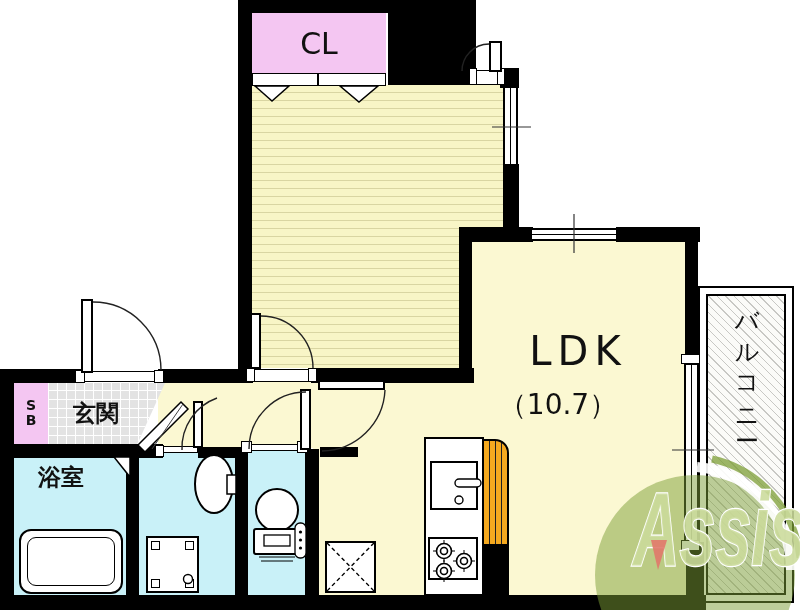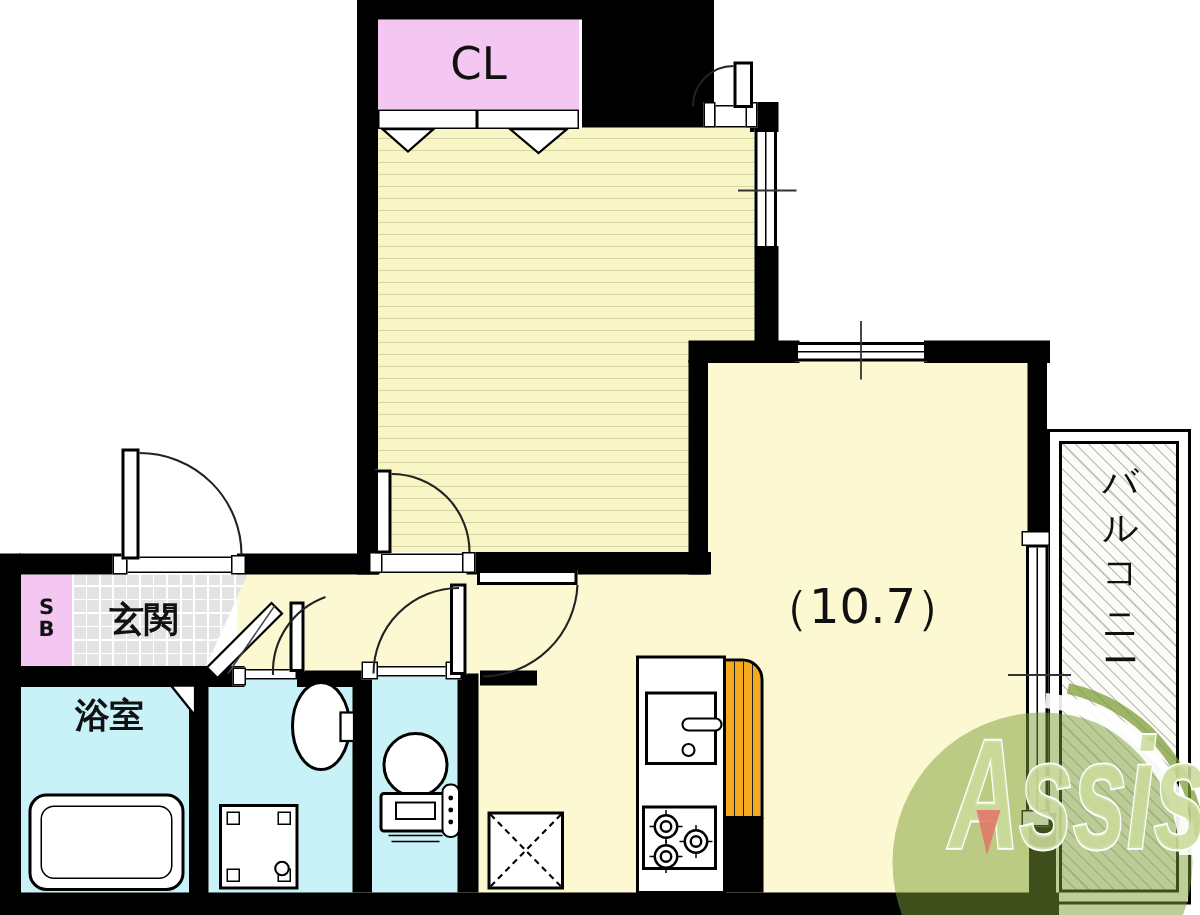--- a/index.html
+++ b/index.html
@@ -195,18 +195,19 @@
       <path d="M 697 467 A 104 104 0 0 1 791 570" fill="none" stroke="#ffffff" stroke-width="10" stroke-opacity="0.9"></path>
       <path d="M 712 459 A 113 113 0 0 1 800 558" fill="none" stroke="var(--logo-green)" stroke-opacity="0.75" stroke-width="7"></path>
       <g transform="translate(633,565) scale(0.62,1)">
         <text x="0" y="0" font-family="Liberation Sans, DejaVu Sans, sans-serif" font-size="104" font-style="italic" font-weight="bold" fill="var(--logo-text)" fill-opacity="0.88" stroke="#ffffff" stroke-width="2.5" paint-order="stroke">Assist</text>
       </g>
       <polygon points="651,540 667,540 658,570" fill="var(--logo-red)" fill-opacity="0.9"></polygon>
     </g>
   </svg>
 
   <div class="lbl z4" style="left:319px;top:43px;font-size:30px;">CL</div>
-  <div class="lbl z4" style="left:575px;top:405px;font-size:32px;">（10.7）</div>
+  <div class="lbl z4" style="left:578px;top:351px;font-size:40px;letter-spacing:6px;">LDK</div>
+  <div class="lbl z4" style="left:558px;top:405px;font-size:28px;">（10.7）</div>
   <div class="lbl z4" style="left:96px;top:413px;font-size:23px;font-weight:600;font-family:Liberation Serif, serif;">玄関</div>
-  <div class="lbl z4" style="left:73px;top:477px;font-size:23px;font-weight:600;">浴室</div>
+  <div class="lbl z4" style="left:61px;top:477px;font-size:23px;font-weight:600;">浴室</div>
   <div class="abs z4" style="left:22px;top:398px;width:18px;font-size:14px;font-weight:700;line-height:15px;word-break:break-all;text-align:center;color:#111;">SB</div>
   <div class="abs vtext z4" style="left:731px;top:294px;height:280px;font-size:24px;letter-spacing:6px;color:#111;">バルコニー</div>
 </div>
 
 </body></html>

